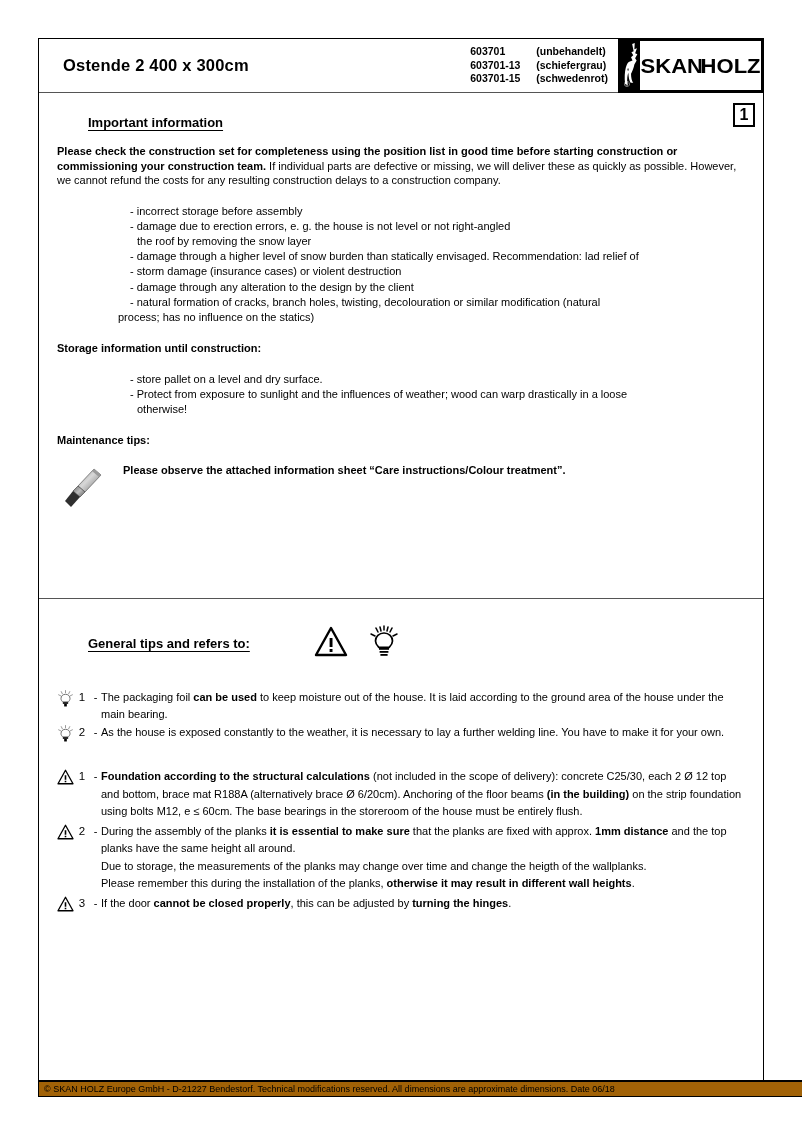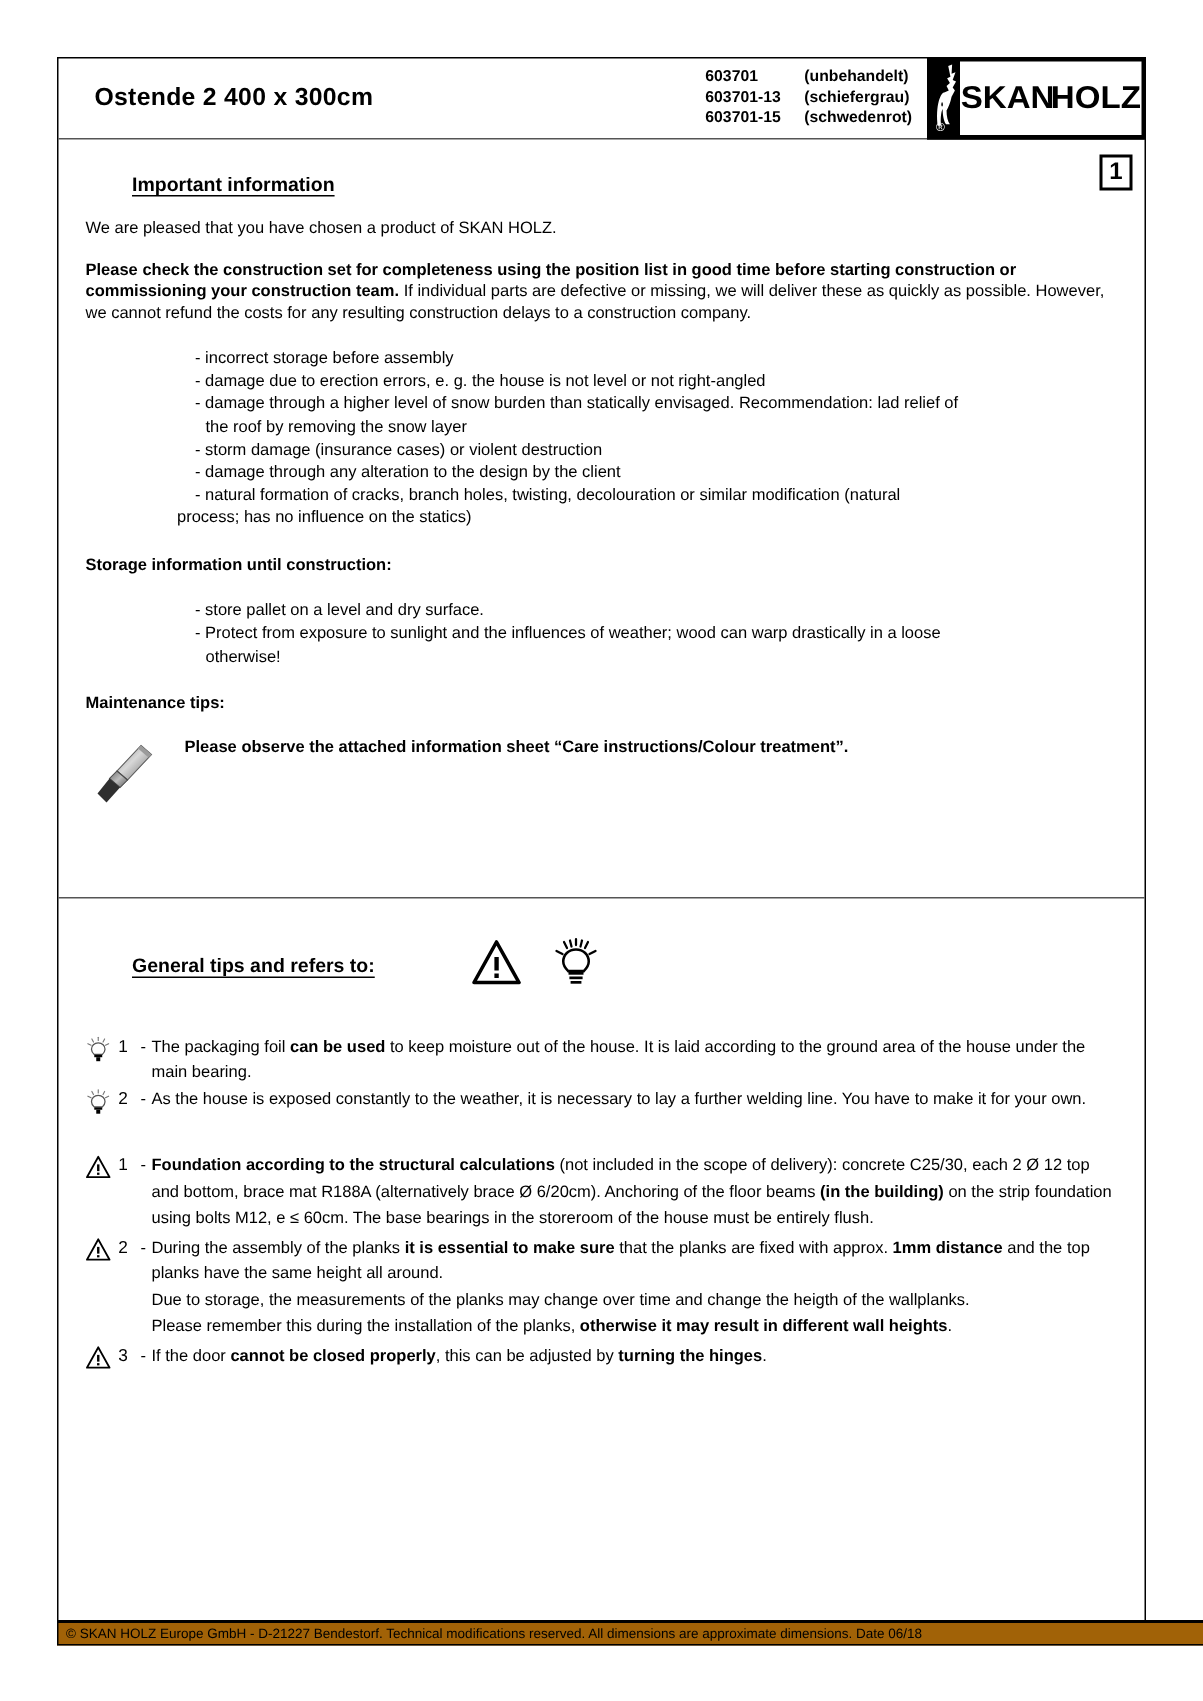--- a/index.html
+++ b/index.html
@@ -309,34 +309,33 @@
       </div>
     </div>
   </div>
 
   <div class="page-badge">1</div>
 
   <div class="section section-top">
 
     <h2 class="heading">Important information</h2>
 
-    <p class="para">We are pleased that you have chosen a product of SKAN HOLZ.</p>
 
     <p class="para">
       <b>Please check the construction set for completeness using the position list in good time before starting construction or commissioning your construction team.</b><span> If individual parts are defective or missing, we will deliver these as quickly as possible. However, we cannot refund the costs for any resulting construction delays to a construction company.</span>
     </p>
 
 
     <ul class="bullets">
       <li>- incorrect storage before assembly</li>
       <li>- damage due to erection errors, e. g. the house is not level or not right-angled</li>
-      <li>- damage through a higher level of snow burden than statically envisaged.  Recommendation: lad relief of</li>
       <li>
           <span class="cont">the roof by removing the snow layer</span>
         </li>
+      <li>- damage through a higher level of snow burden than statically envisaged.  Recommendation: lad relief of</li>
       <li>- storm damage (insurance cases) or violent destruction</li>
       <li>- damage through any alteration to the design by the client</li>
       <li>- natural formation of cracks, branch holes, twisting,  decolouration or similar modification (natural</li>
       <li class="wide">process; has no influence on the statics)</li>
     </ul>
 
     <p class="para">
       <b>Storage information until construction:</b>
     </p>
 

